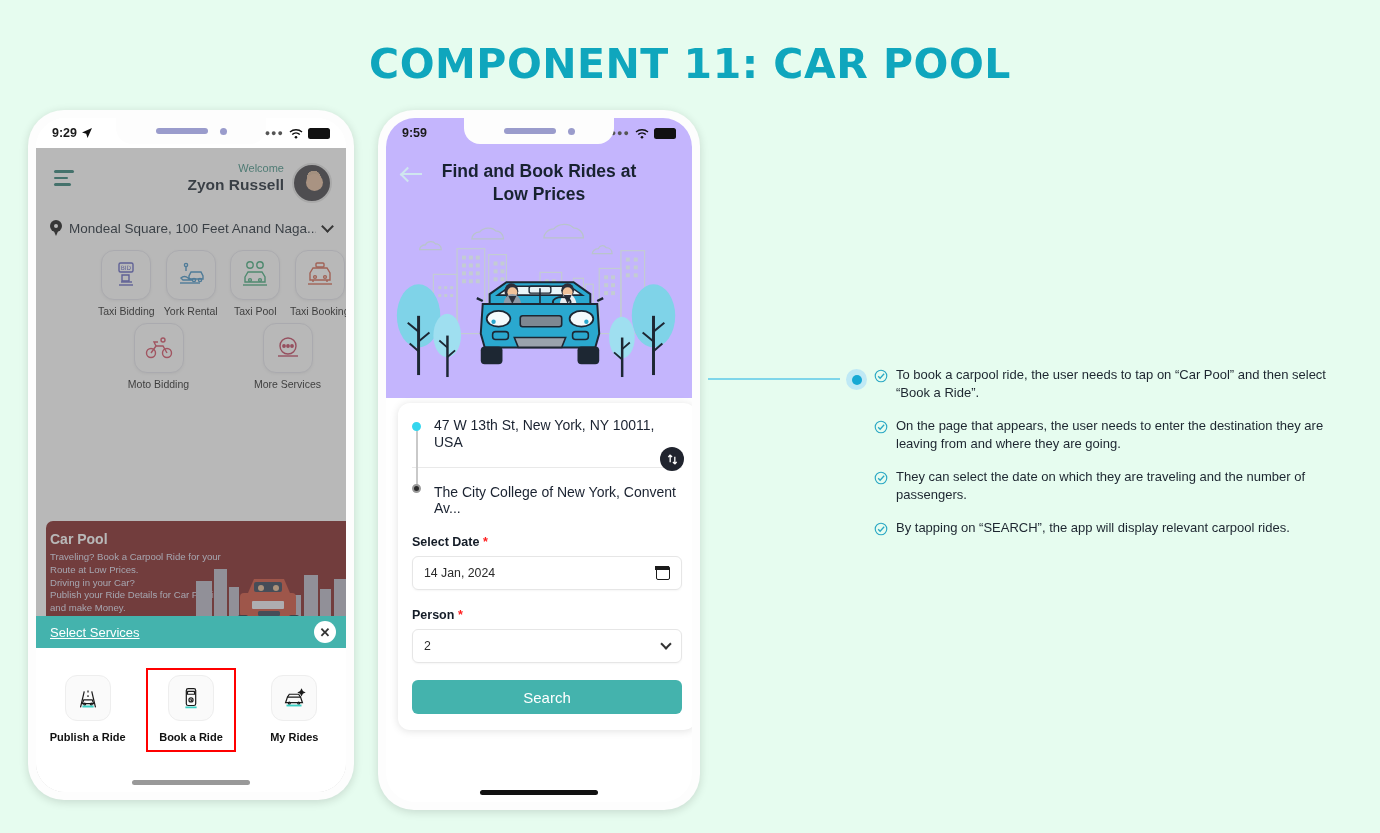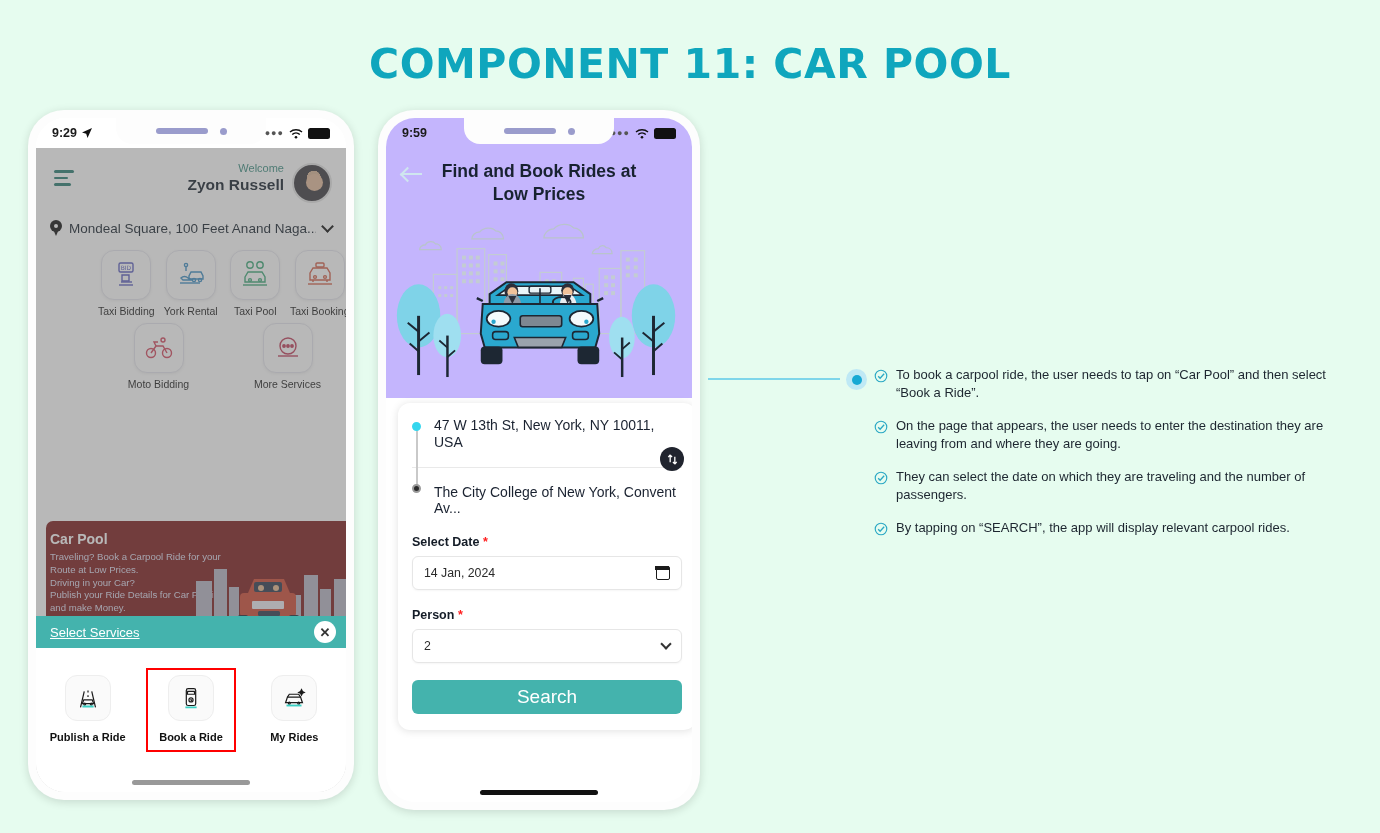--- a/index.html
+++ b/index.html
@@ -201,21 +201,21 @@
     display:flex; align-items:center; justify-content:space-between;
     padding:0 11px; font-size:12.3px; color:#2a2a2a;
     box-shadow:0 1px 2px rgba(0,0,0,.04);
   }
   .cal-ic{ width:14px; height:14px; border:1.6px solid #1b1b1b; border-radius:2px; position:relative; }
   .cal-ic::before{ content:""; position:absolute; left:-1.6px; top:-1.6px; width:14px; height:4px; background:#1b1b1b; }
   .sel-chev{ width:8px; height:8px; border-right:2px solid #333; border-bottom:2px solid #333; transform:rotate(45deg); margin-bottom:4px; }
   .search-btn{
     margin-top:17px; height:34px; border-radius:6px; background:#44b3ad;
     display:flex; align-items:center; justify-content:center;
-    color:#fff; font-size:19px; cursor:pointer;
+    color:#fff; font-size:15px; cursor:pointer;
   }
 
   
   .connector{
     position:absolute; left:708px; top:378px; width:132px; height:2px; background:#7fd6ea;
   }
   .conn-dot-wrap{
     position:absolute; left:846px; top:369px; width:21px; height:21px; border-radius:50%;
     background:#bfe9f5; display:flex; align-items:center; justify-content:center;
   }

